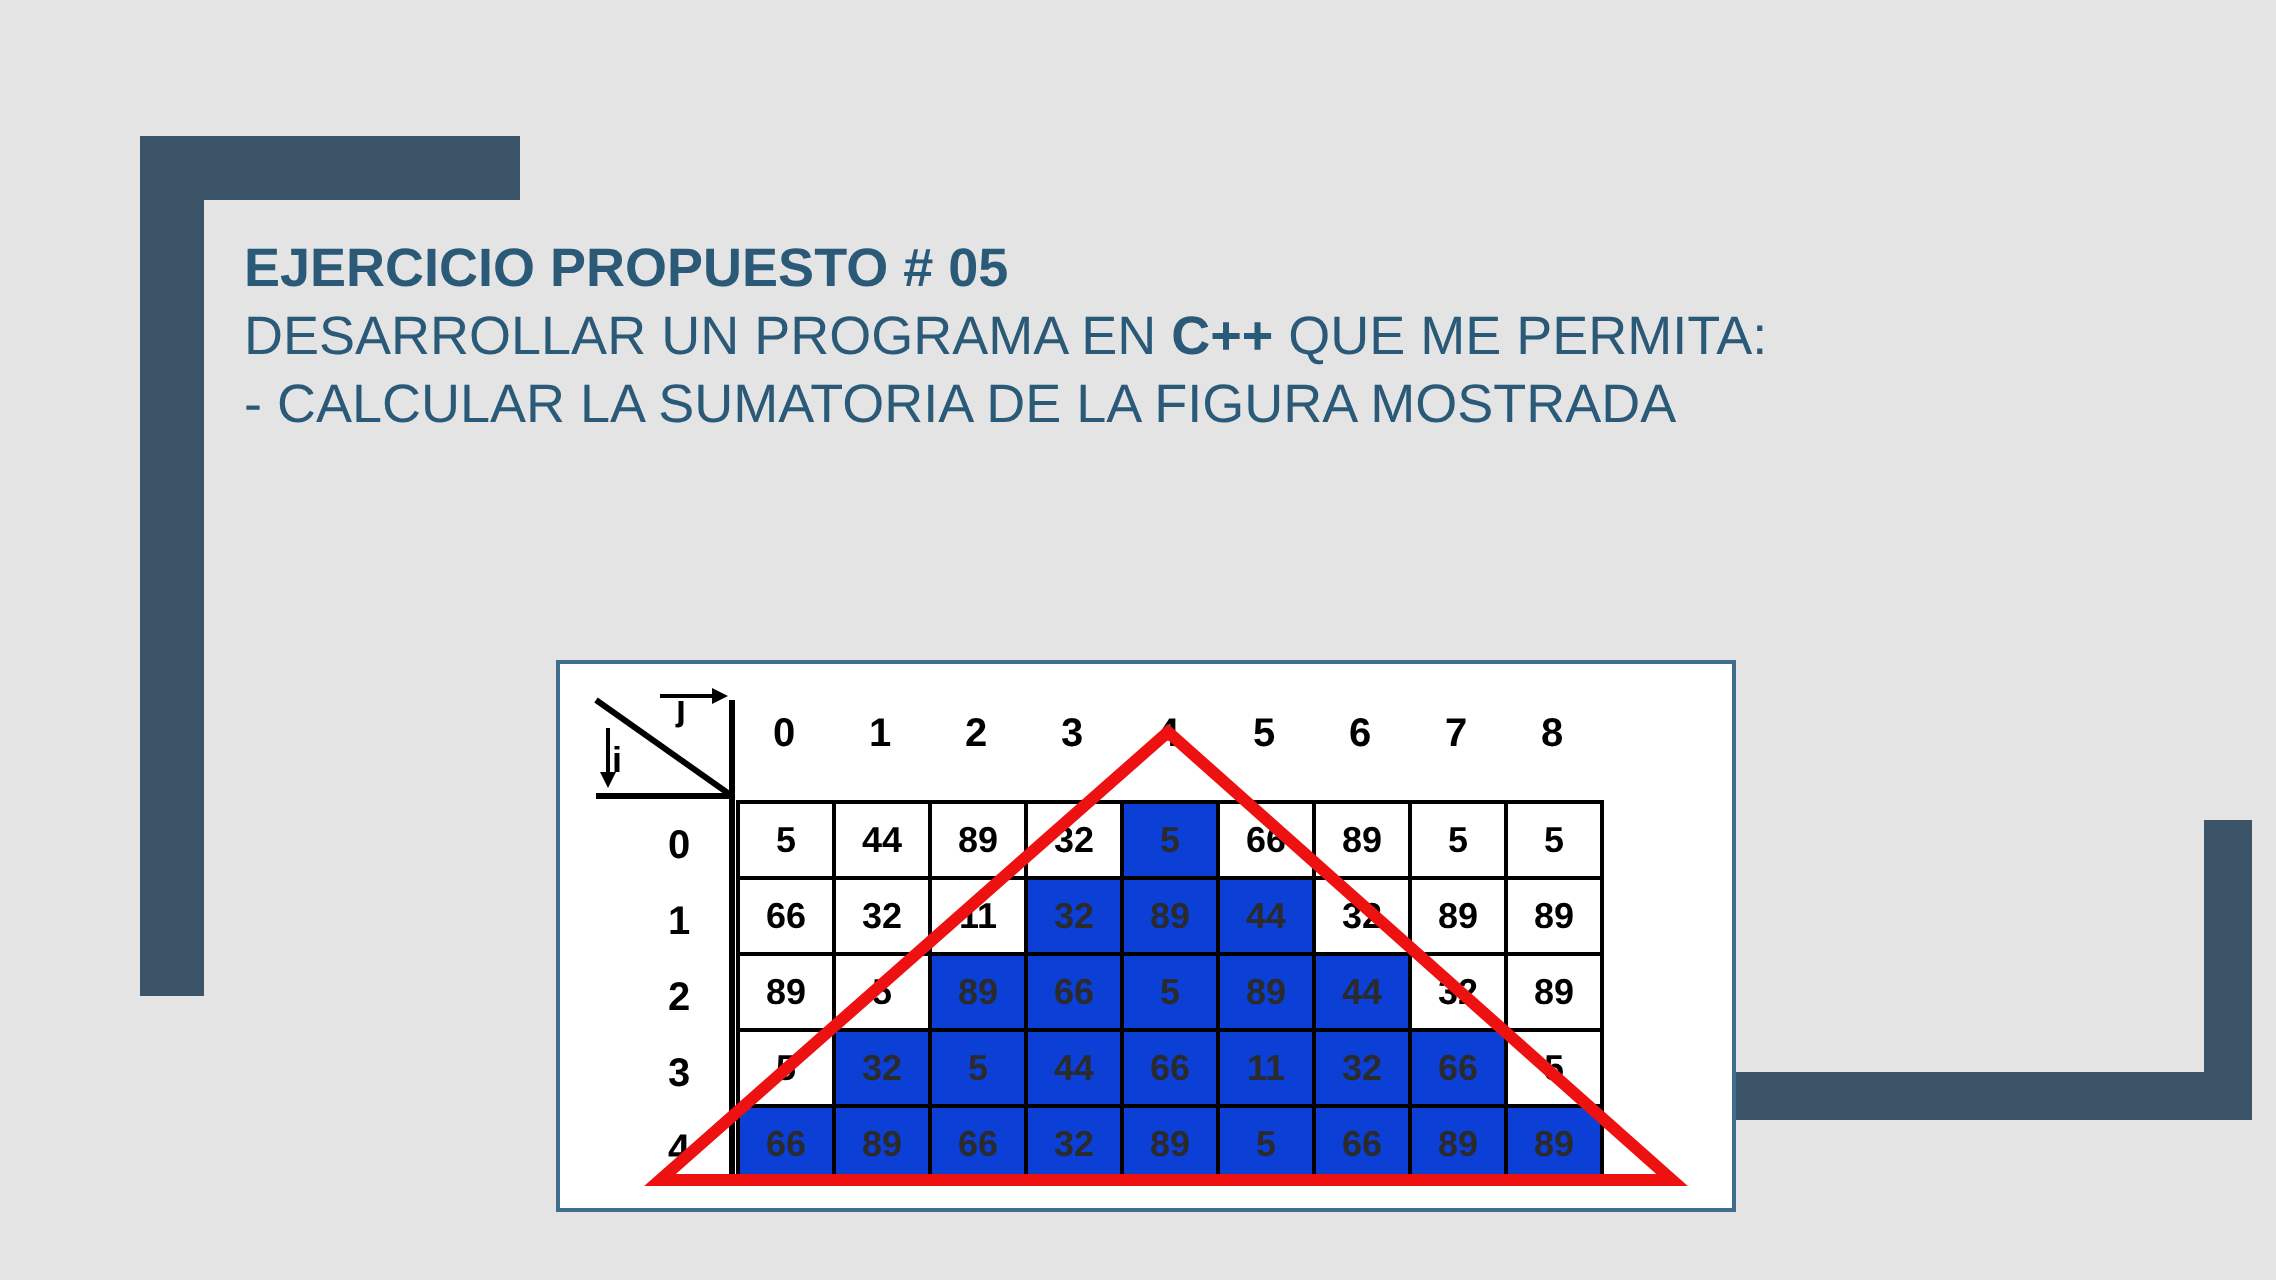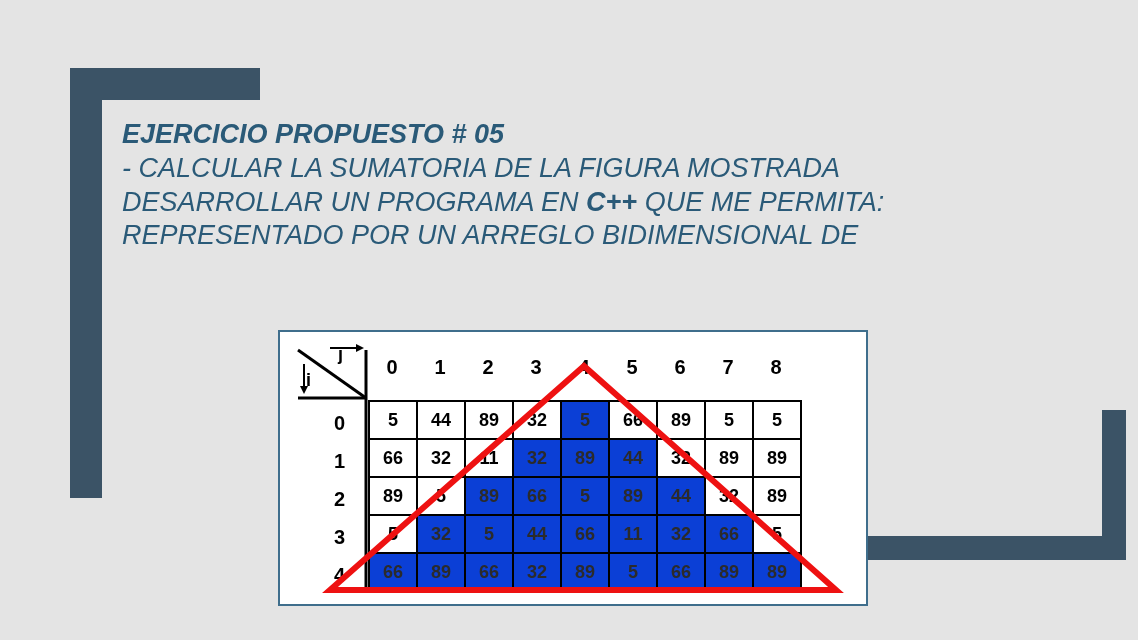--- a/index.html
+++ b/index.html
@@ -47,21 +47,20 @@
     background: #3b5366;
   }
   .text-block {
     position: absolute;
     top: 118px;
     left: 122px;
     width: 940px;
     color: #2a5a78;
     font-size: 27px;
     line-height: 1.25;
-    font-style: italic;
   }
   .text-block .title {
     font-weight: 700;
   }
   .text-block .cpp {
     font-weight: 700;
   }
   .figure {
     position: absolute;
     top: 330px;
@@ -146,25 +145,24 @@
   }
 </style>
 </head>
 <body>
 
 <div class="corner-top"></div>
 <div class="corner-bottom"></div>
 
 <div class="text-block">
   <div class="title">EJERCICIO PROPUESTO # 05</div>
-  <div>- CALCULAR  LA SUMATORIA DE  LA FIGURA MOSTRADA</div>
   <div>
     <span>DESARROLLAR   UN  PROGRAMA EN </span><span class="cpp">C++</span><span>  QUE ME PERMITA:</span>
   </div>
-  <div>REPRESENTADO  POR  UN ARREGLO BIDIMENSIONAL  DE</div>
+  <div>- CALCULAR  LA SUMATORIA DE  LA FIGURA MOSTRADA</div>
 </div>
 
 <div class="figure">
   <div class="matrix">
 
     <svg class="overlay" viewBox="0 0 566 252">
 
       <line x1="8" y1="8" x2="76" y2="56" stroke="#000" stroke-width="3"></line>
 
       <line x1="8" y1="56" x2="76" y2="56" stroke="#000" stroke-width="3"></line>

